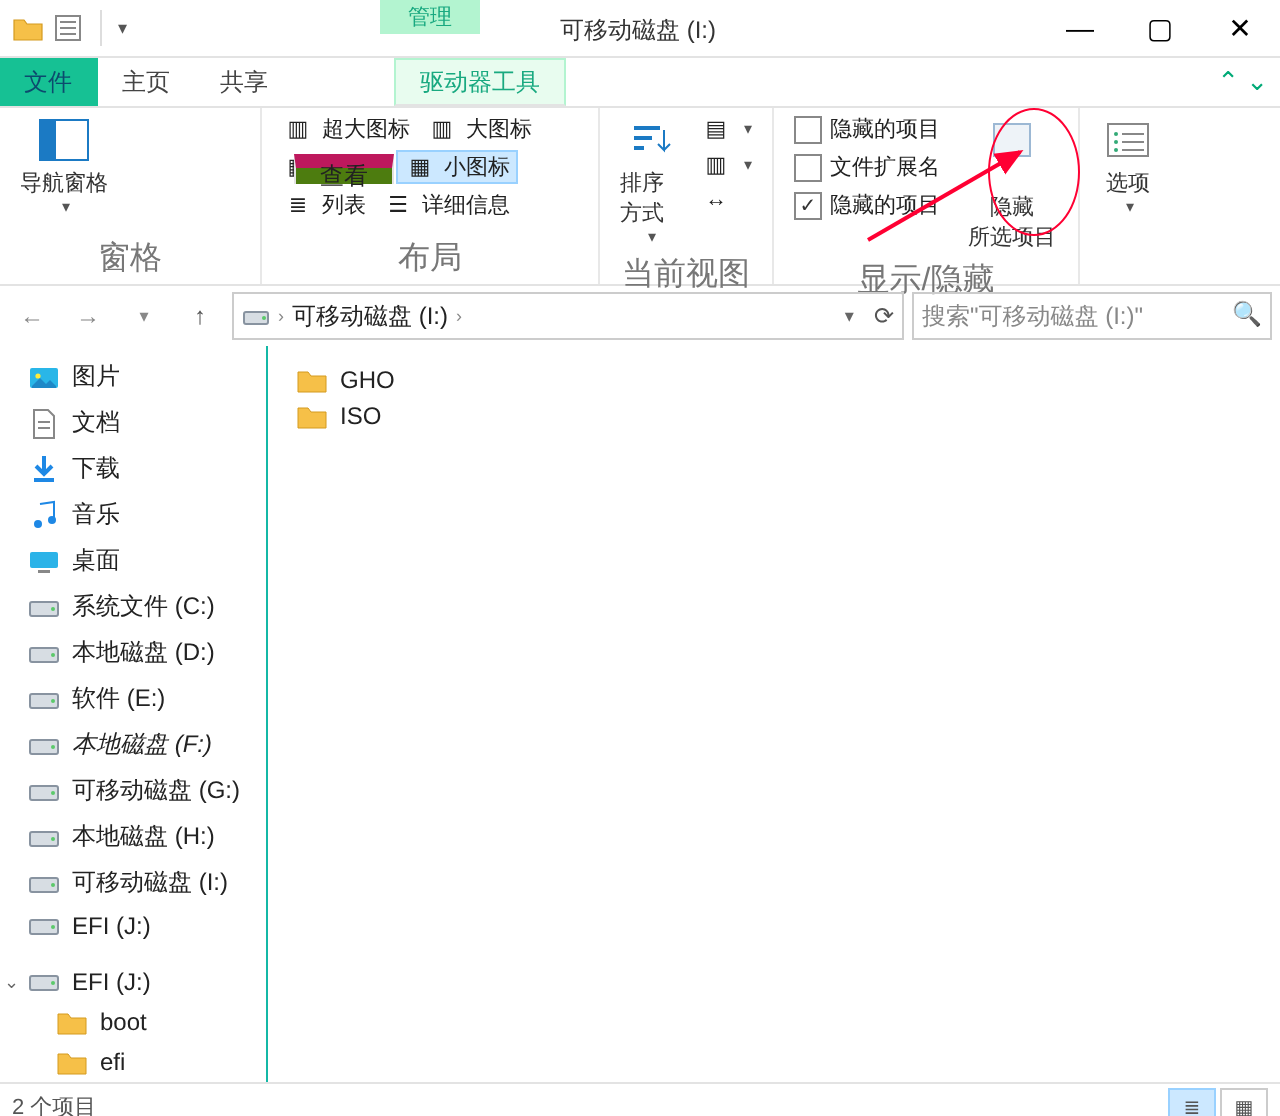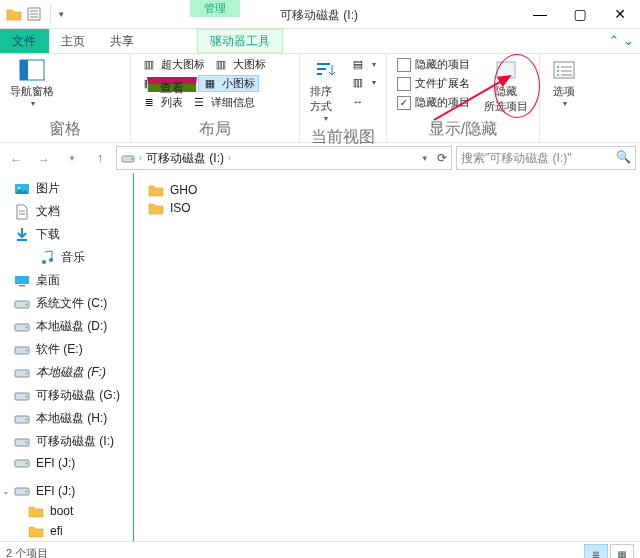--- a/index.html
+++ b/index.html
@@ -210,21 +210,21 @@
           </div>
         <div class="row">
             <span class="chk"></span>
             <span>文件扩展名</span>
           </div>
         <div class="row">
             <span class="chk">✓</span>
             <span>隐藏的项目</span>
           </div>
       </div>
-      <div class="vbtn" style="margin-left:6px;">
+      <div class="vbtn" style="margin-left:6px;gap:12px;">
         <span class="ico-lg">
             <svg width="22" height="20" viewBox="0 0 22 20">
               <rect x="2" y="2" width="18" height="16" fill="#eef3f8" stroke="#9cb8d4"></rect>
             </svg>
           </span>
         <span style="white-space:pre; text-align:center;">隐藏
 所选项目</span>
       </div>
     </div>
     <div class="ribgroup-label">显示/隐藏</div>
@@ -301,21 +301,21 @@
       </div>
       <div class="node" style="position: relative;">
         <span class="tico">
           <svg width="14" height="16" viewBox="0 0 14 16">
             <path d="M7 1v8M3 6l4 4 4-4" stroke="#1e88e5" stroke-width="2" fill="none"></path>
             <line x1="2" y1="13" x2="12" y2="13" stroke="#1e88e5" stroke-width="2"></line>
           </svg>
         </span>
         <span>下载</span>
       </div>
-      <div class="node" style="position: relative; margin-left: 25px;">
+      <div class="node" style="position: relative;">
         <span class="tico">
           <svg width="14" height="16" viewBox="0 0 14 16">
             <path d="M5 2l7-1v9" stroke="#1e88e5" fill="none"></path>
             <circle cx="4" cy="12" r="2" fill="#1e88e5"></circle>
             <circle cx="11" cy="10" r="2" fill="#1e88e5"></circle>
           </svg>
         </span>
         <span>音乐</span>
       </div>
       <div class="node" style="position: relative;">

